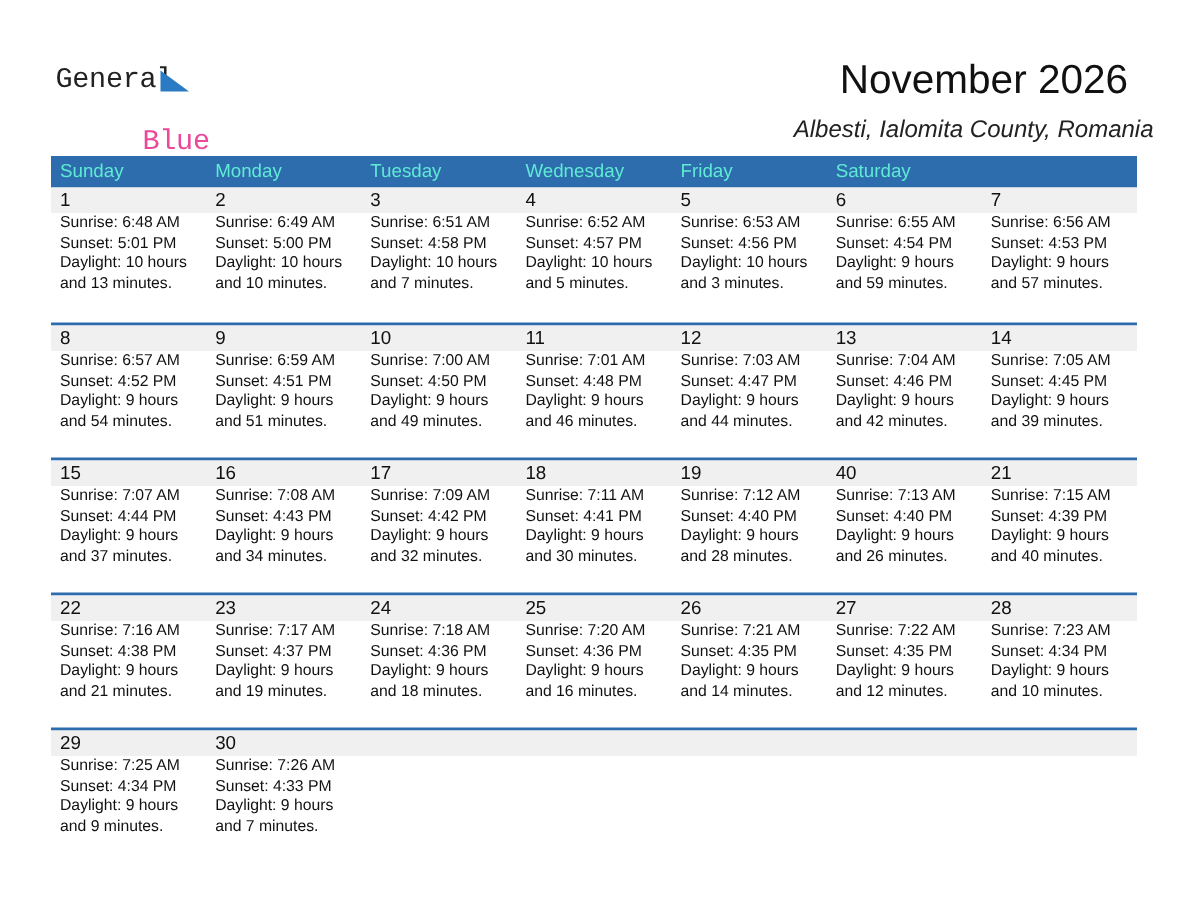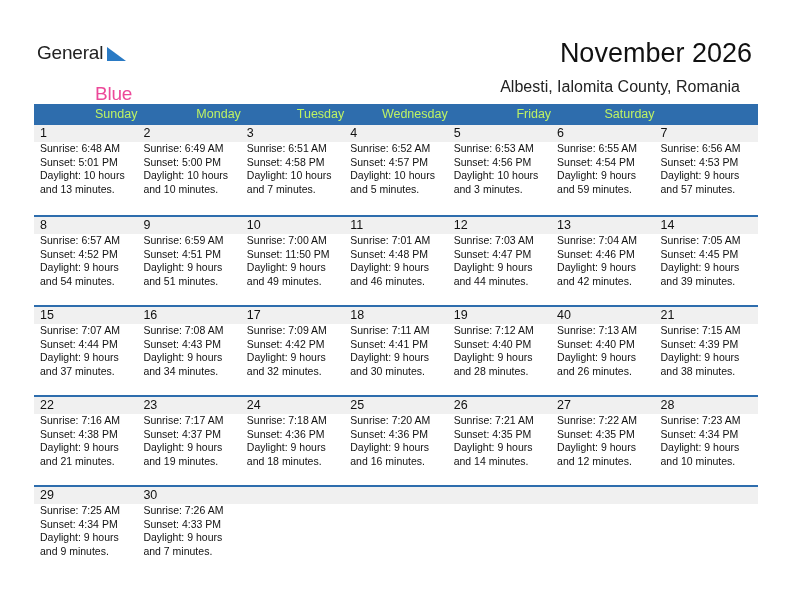--- a/index.html
+++ b/index.html
@@ -1,27 +1,27 @@
 <!DOCTYPE html>
 <html><head>
 <meta charset="utf-8">
 <style>
   html, body { margin:0; padding:0; background:#ffffff; }
   body { width:792px; height:612px; position:relative; overflow:hidden;
          font-family:"Liberation Sans", sans-serif; color:#111; }
-  .logo { position:absolute; left:37px; top:42px; width:100px; height:40px; }
+  .logo { position:absolute; left:37px; top:42px; width:100px; height:40px;font-family:Liberation Mono, monospace; }
   .logo .general { position:absolute; left:0; top:0; font-size:19px; color:#222; letter-spacing:-0.2px; }
   .logo .blue { position:absolute; left:58px; top:17px; font-size:19px; color:#ec4899; letter-spacing:-0.2px;margin-top:24px; }
   .logo .tri { position:absolute; left:70px; top:5px; width:0; height:0;
                border-left:19px solid #2a7ac4; border-top:14px solid transparent; }
   .title { position:absolute; right:40px; top:38px; font-size:27px; color:#111; }
-  .subtitle { position:absolute; right:52px; top:78px; font-size:16px; color:#222; }
+  .subtitle { position:absolute; right:23px; top:78px; font-size:16px; color:#222;font-style:italic; }
   .cal { position:absolute; left:34px; top:104px; width:724px; }
   .head { display:flex; background:#2e6dad; height:21px; }
-  .head div { width:103.43px; box-sizing:border-box; padding-left:6px; color:#bef264; font-size:12.5px; line-height:21px;text-align:right; }
+  .head div { width:103.43px; box-sizing:border-box; padding-left:6px; color:#5eead4; font-size:12.5px; line-height:21px; }
   .week { height:90px; border-top:2px solid #2e6dad; box-sizing:border-box; position:relative; }
   .week:first-of-type { border-top:none; }
   .datestrip { position:absolute; left:0; top:0; width:100%; height:17px; background:#f0f0f0; }
   .cells { position:relative; display:flex; }
   .cell { width:103.43px; box-sizing:border-box; padding-left:6px; }
   .day { font-size:12.5px; line-height:17px; height:17px; color:#111; }
   .info { font-size:10.5px; line-height:13.5px; color:#111; white-space:nowrap; }
 </style>
 </head>
 <body>
@@ -112,21 +112,21 @@
           <div class="cell">
             <div class="day">9</div>
             <div class="info">Sunrise: 6:59 AM</div>
             <div class="info">Sunset: 4:51 PM</div>
             <div class="info">Daylight: 9 hours</div>
             <div class="info">and 51 minutes.</div>
           </div>
           <div class="cell">
             <div class="day">10</div>
             <div class="info">Sunrise: 7:00 AM</div>
-            <div class="info">Sunset: 11:50 PM</div>
+            <div class="info">Sunset: 4:50 PM</div>
             <div class="info">Daylight: 9 hours</div>
             <div class="info">and 49 minutes.</div>
           </div>
           <div class="cell">
             <div class="day">11</div>
             <div class="info">Sunrise: 7:01 AM</div>
             <div class="info">Sunset: 4:48 PM</div>
             <div class="info">Daylight: 9 hours</div>
             <div class="info">and 46 minutes.</div>
           </div>
@@ -196,21 +196,21 @@
             <div class="info">Sunrise: 7:13 AM</div>
             <div class="info">Sunset: 4:40 PM</div>
             <div class="info">Daylight: 9 hours</div>
             <div class="info">and 26 minutes.</div>
           </div>
           <div class="cell">
             <div class="day">21</div>
             <div class="info">Sunrise: 7:15 AM</div>
             <div class="info">Sunset: 4:39 PM</div>
             <div class="info">Daylight: 9 hours</div>
-            <div class="info">and 38 minutes.</div>
+            <div class="info">and 40 minutes.</div>
           </div>
         </div>
       </div>
       <div class="week">
         <div class="datestrip"></div>
         <div class="cells">
           <div class="cell">
             <div class="day">22</div>
             <div class="info">Sunrise: 7:16 AM</div>
             <div class="info">Sunset: 4:38 PM</div>

